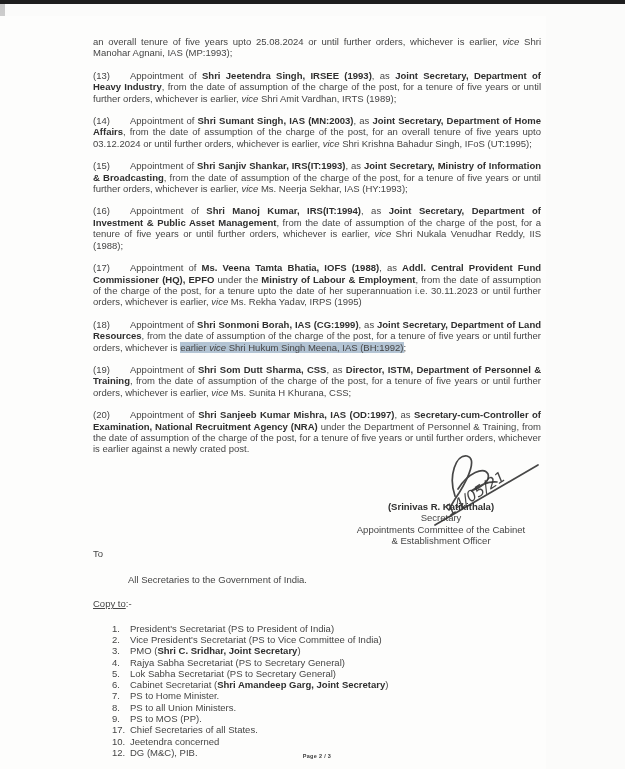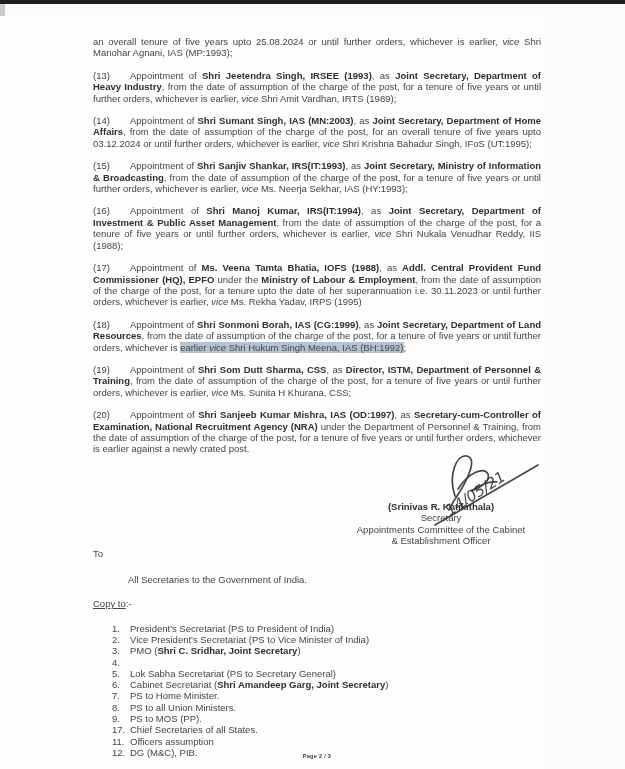--- a/index.html
+++ b/index.html
@@ -77,28 +77,29 @@
 
     <div class="copyto"><span class="ul">Copy to</span><span>:-</span></div>
 
     <div class="copylist">
         <div class="citem">
           <span class="cnum">1.</span>
           <span><span>President's Secretariat (PS to President of India)</span></span>
         </div>
         <div class="citem">
           <span class="cnum">2.</span>
-          <span><span>Vice President's Secretariat (PS to Vice Minister of India)</span></span>
+          <span><span>Vice President's Secretariat (PS to Vice Committee of India)</span></span>
         </div>
         <div class="citem">
           <span class="cnum">3.</span>
           <span><span>PMO (</span><span class="b">Shri C. Sridhar, Joint Secretary</span><span>)</span></span>
         </div>
         <div class="citem">
           <span class="cnum">4.</span>
+          <span><span>Rajya Sabha Secretariat (PS to Secretary General)</span></span>
         </div>
         <div class="citem">
           <span class="cnum">5.</span>
           <span><span>Lok Sabha Secretariat (PS to Secretary General)</span></span>
         </div>
         <div class="citem">
           <span class="cnum">6.</span>
           <span><span>Cabinet Secretariat (</span><span class="b">Shri Amandeep Garg, Joint Secretary</span><span>)</span></span>
         </div>
         <div class="citem">
@@ -111,22 +112,22 @@
         </div>
         <div class="citem">
           <span class="cnum">9.</span>
           <span><span>PS to MOS (PP).</span></span>
         </div>
         <div class="citem">
           <span class="cnum">17.</span>
           <span><span>Chief Secretaries of all States.</span></span>
         </div>
         <div class="citem">
-          <span class="cnum">11.</span>
-          <span><span>Officers assumption</span></span>
+          <span class="cnum">10.</span>
+          <span><span>Jeetendra concerned</span></span>
         </div>
         <div class="citem">
           <span class="cnum">12.</span>
           <span><span>DG (M&amp;C), PIB.</span></span>
         </div>
       </div>
 
   </div>
 
   <svg class="sigsvg" viewBox="0 0 118 90" xmlns="http://www.w3.org/2000/svg">

